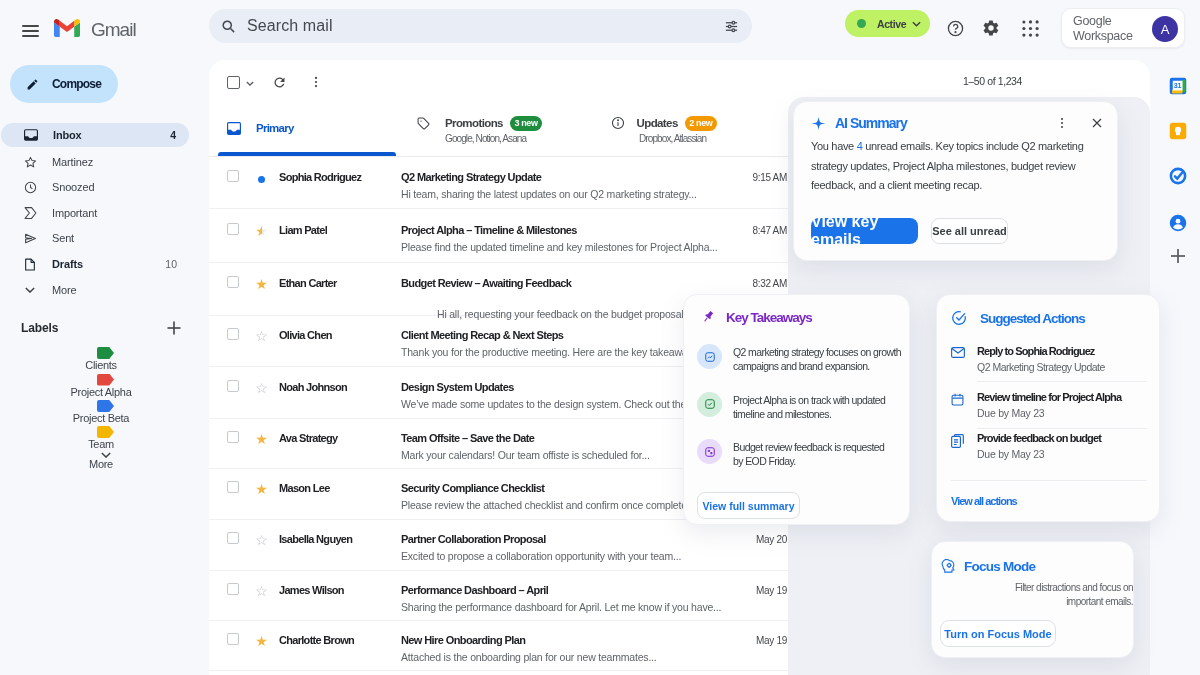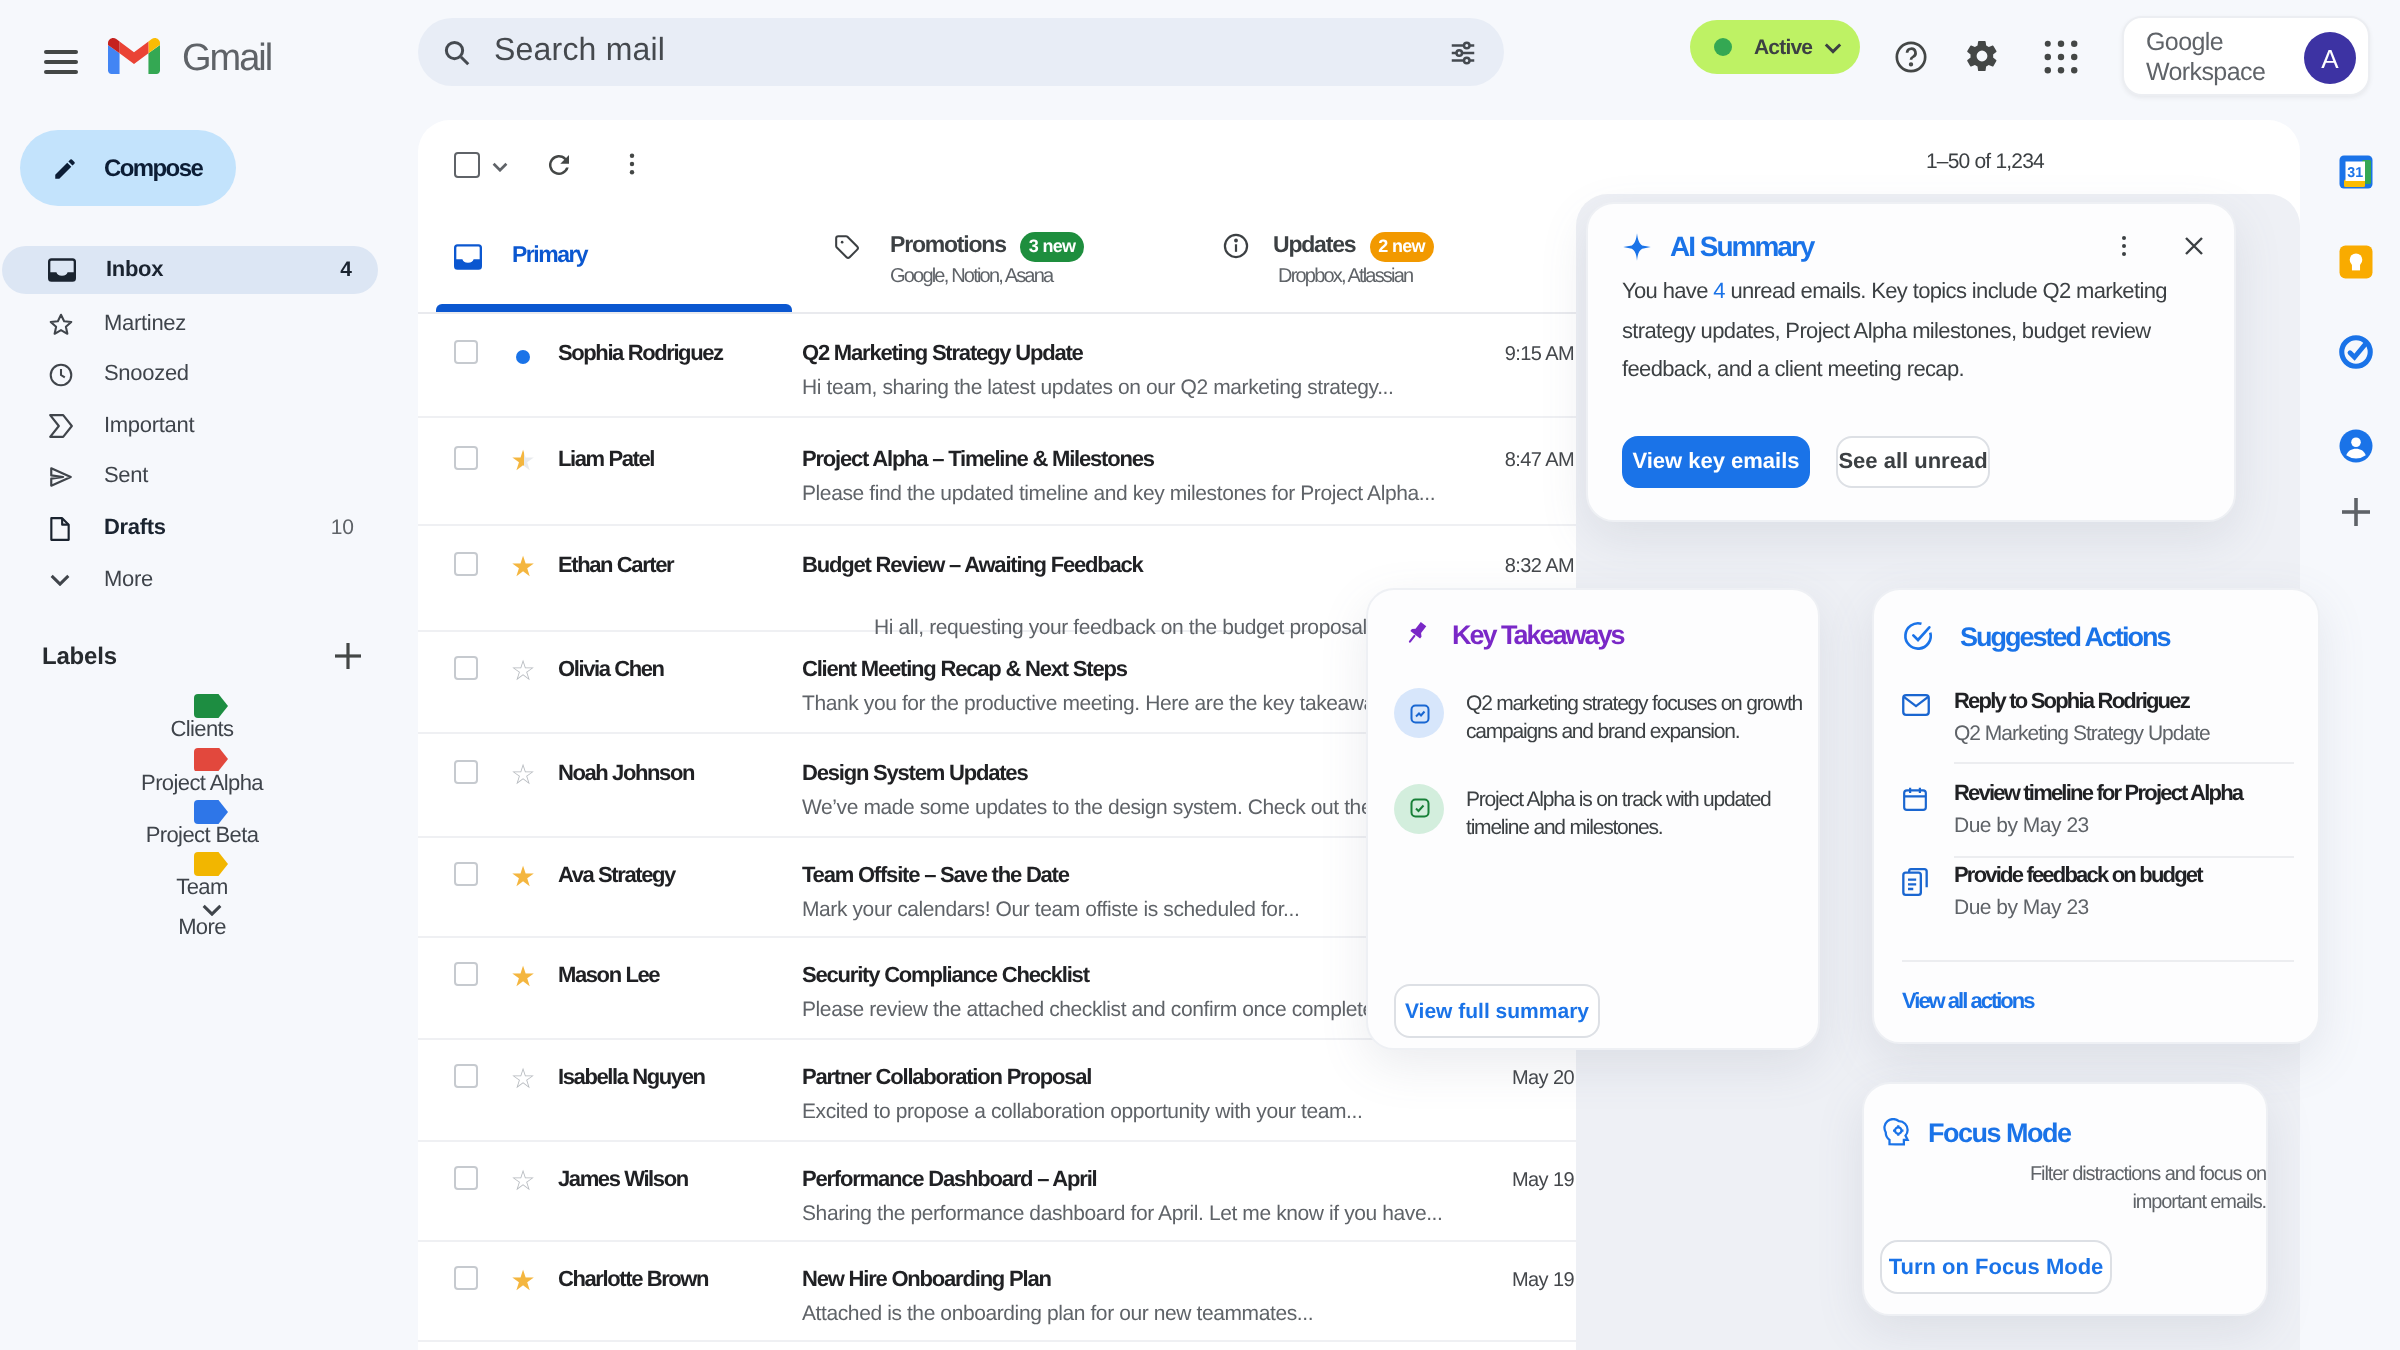--- a/index.html
+++ b/index.html
@@ -411,21 +411,21 @@
         <circle cx="12" cy="4" r="2"></circle>
         <circle cx="12" cy="12" r="2"></circle>
         <circle cx="12" cy="20" r="2"></circle>
       </svg>
     <svg style="margin-left:23px; margin-right:14px;" width="12" height="12" viewBox="0 0 24 24" fill="none" stroke="#3c4043" stroke-width="2.4">
         <path d="M4 4l16 16M20 4L4 20"></path>
       </svg>
   </div>
   <div style="margin:6px 16px 0 17px; font-size:11px; line-height:19.5px; color:#3c4043; letter-spacing:-0.32px; white-space:nowrap;">You have <span style="color:#1a73e8;">4</span> unread emails. Key topics include Q2 marketing<br>strategy updates, Project Alpha milestones, budget review<br>feedback, and a client meeting recap.</div>
   <div style="position:absolute; left:17px; top:115.5px; display:flex;">
-    <div class="btn btn-blue" style="width:94px; height:26px; font-size:11px;text-align:right;">View key emails</div>
+    <div class="btn btn-blue" style="width:107px; height:26px; font-size:16px;">View key emails</div>
     <div class="btn btn-white" style="width:77px; height:26px; font-size:11px; margin-left:13px;">See all unread</div>
   </div>
 </div>
 
 <div class="abs card" style="left:683px; top:294px; width:227px; height:231px;">
   <div class="card-hdr" style="margin:15px 0 0 17px;">
     <svg width="15" height="15" viewBox="0 0 24 24" fill="#7a28c7">
         <g transform="rotate(38 12 10)">
           <path d="M9.2 1.5h5.6v6.8l2.1 2.1v1.9H7.1v-1.9l2.1-2.1V1.5z"></path>
           <rect x="11.2" y="12.6" width="1.7" height="7.5" rx="0.85"></rect>
@@ -444,20 +444,29 @@
       <div style="margin-left:11px; font-size:10.5px; line-height:14.3px; color:#3c4043; letter-spacing:-0.6px; margin-top:1px; white-space:nowrap;">Q2 marketing strategy focuses on growth<br>campaigns and brand expansion.</div>
     </div>
     <div style="display:flex; margin-bottom:18px;">
       <div style="width:25px; height:25px; border-radius:50%; background:#d3eedd; display:flex; align-items:center; justify-content:center;">
         <svg width="12" height="12" viewBox="0 0 24 24" fill="none" stroke="#188038" stroke-width="2">
             <rect x="3.5" y="3.5" width="17" height="17" rx="4"></rect>
             <path d="M8 12.5l2.5 2.5 5-5.5"></path>
           </svg>
       </div>
       <div style="margin-left:11px; font-size:10.5px; line-height:14.3px; color:#3c4043; letter-spacing:-0.6px; margin-top:1px; white-space:nowrap;">Project Alpha is on track with updated<br>timeline and milestones.</div>
+    </div>
+    <div style="display:flex;">
+      <div style="width:25px; height:25px; border-radius:50%; background:#e9dbfa; display:flex; align-items:center; justify-content:center;">
+        <svg width="12" height="12" viewBox="0 0 24 24" fill="none" stroke="#7a28c7" stroke-width="2">
+            <rect x="3.5" y="3.5" width="17" height="17" rx="4"></rect>
+            <path d="M8.5 8.5h2.5v2.5h-2.5zM13.5 13h2.5v2.5h-2.5z"></path>
+          </svg>
+      </div>
+      <div style="margin-left:11px; font-size:10.5px; line-height:14.3px; color:#3c4043; letter-spacing:-0.6px; margin-top:1px; white-space:nowrap;">Budget review feedback is requested<br>by EOD Friday.</div>
     </div>
   </div>
   <div class="btn btn-white-blue" style="position:absolute; left:13px; top:197px; width:103px; height:27px; font-size:10.5px;">View full summary</div>
 </div>
 
 <div class="abs card" style="left:936px; top:294px; width:224px; height:228px;">
   <div class="card-hdr" style="margin:15px 0 0 14px;">
     <svg width="16" height="16" viewBox="0 0 24 24" fill="none" stroke="#1a73e8" stroke-width="2">
         <path d="M21.2 9.4a9.5 9.5 0 1 1-6.6-6.6"></path>
         <path d="M8.5 11.5l3.5 3.5 8.5-9.5" stroke-linecap="round"></path>

